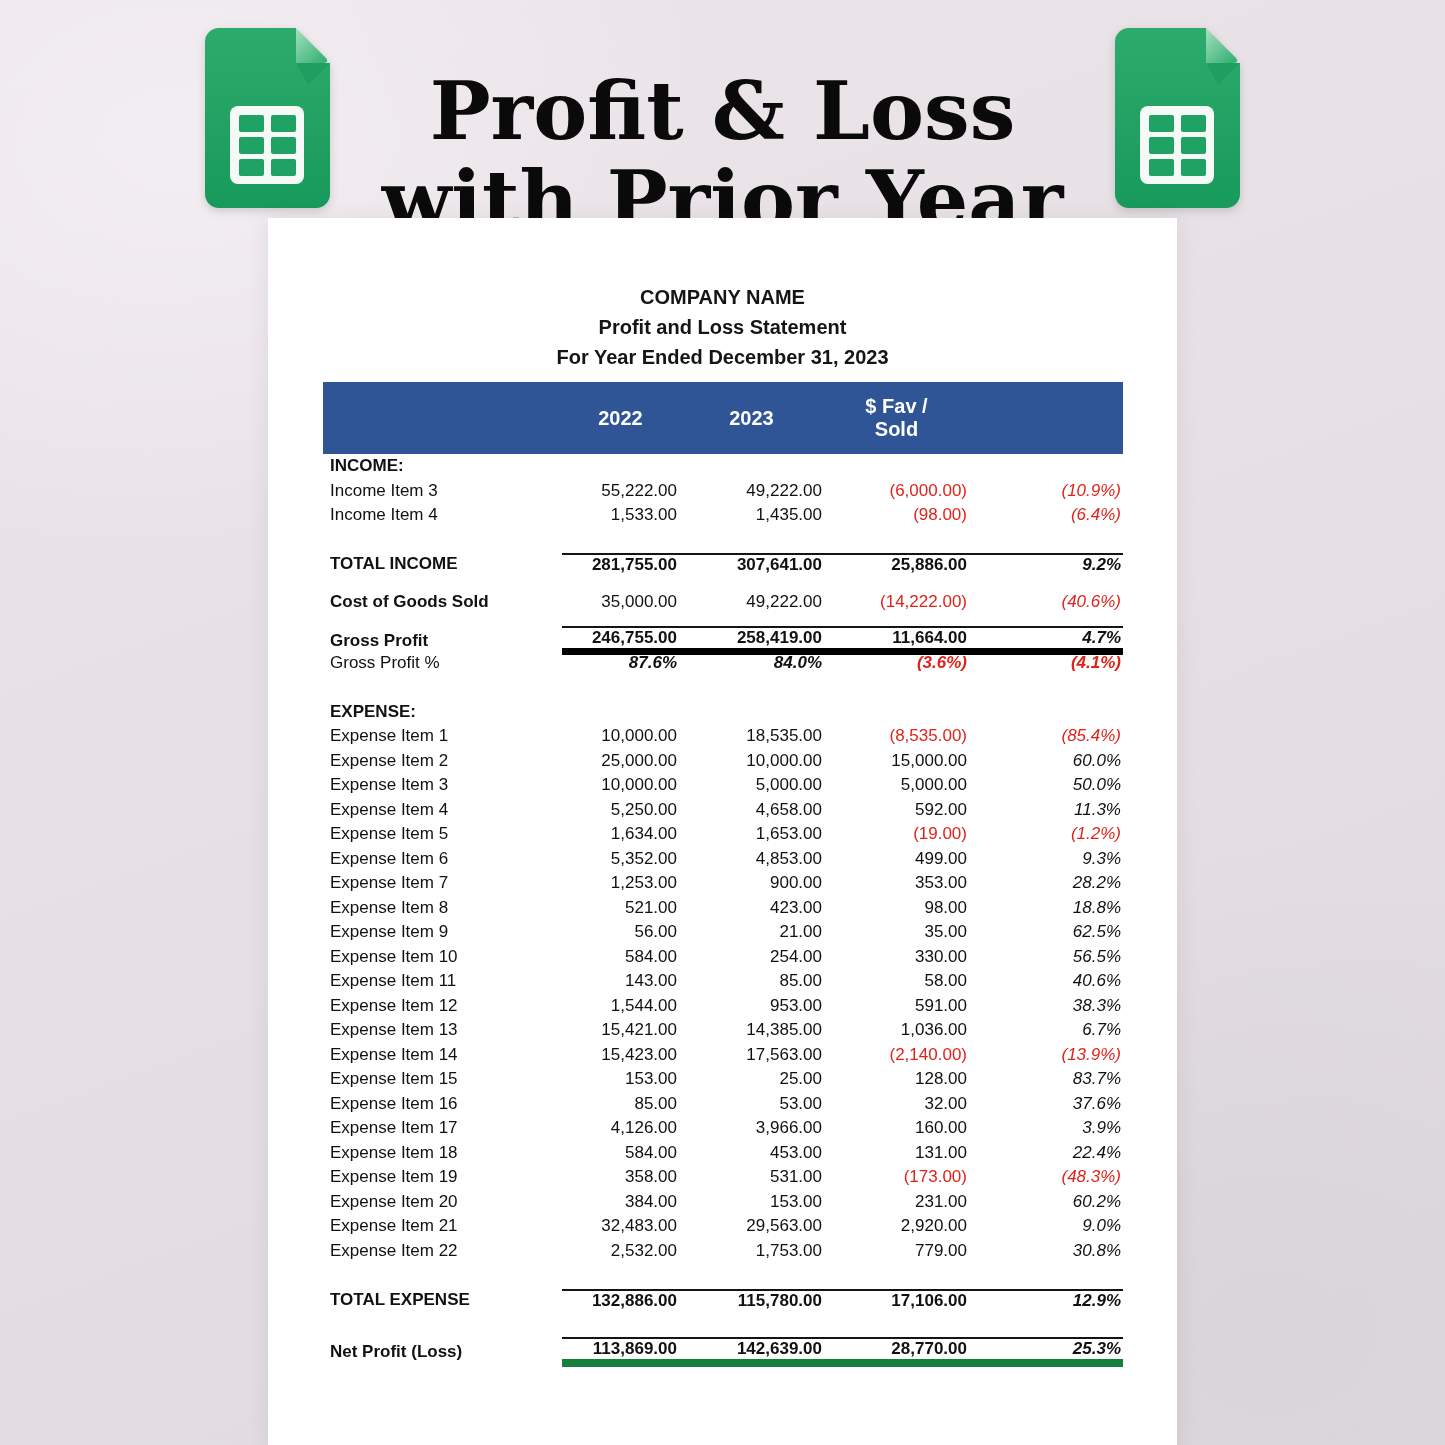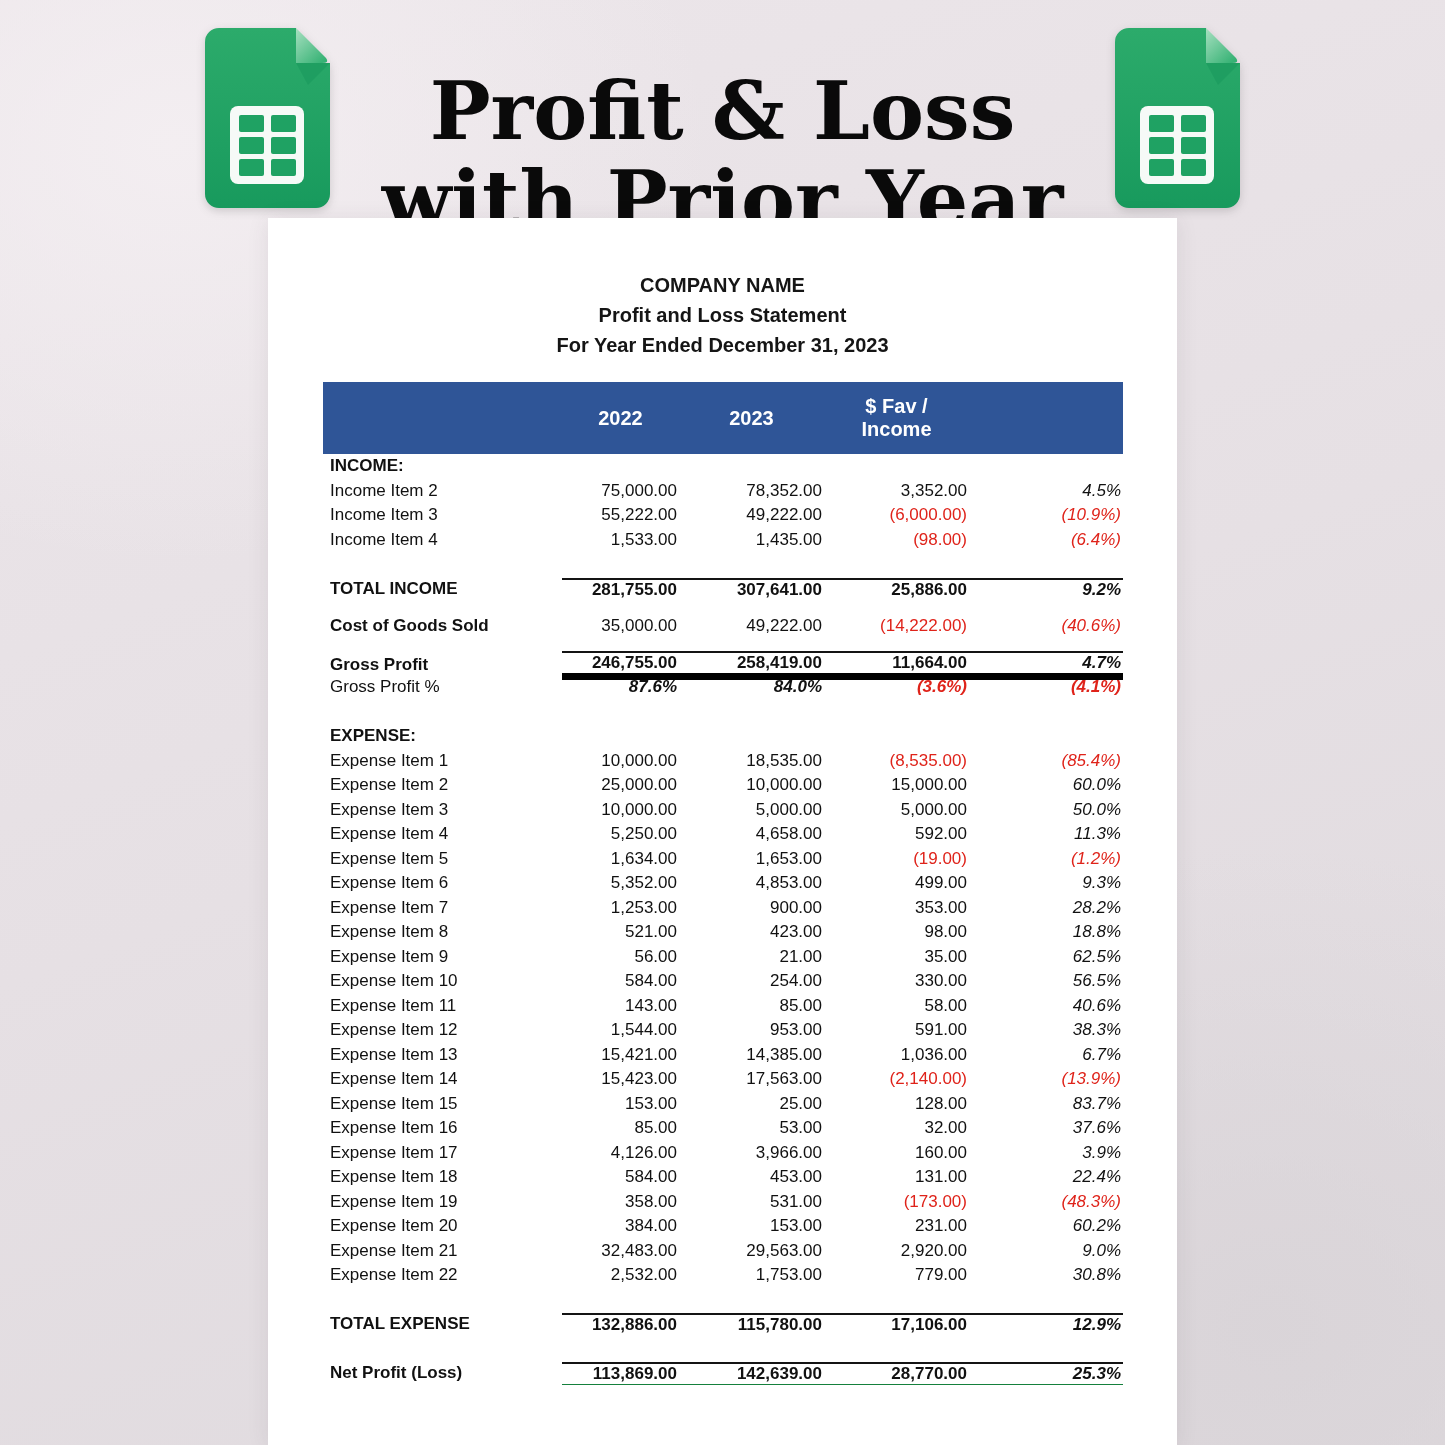--- a/index.html
+++ b/index.html
@@ -20,21 +20,21 @@
   }
   .sheets-icon{position:absolute;top:28px;width:125px;height:180px;
     filter:drop-shadow(0 3px 4px rgba(40,40,40,.18));}
   .sheets-icon.left{left:205px}
   .sheets-icon.right{left:1115px}
   
   .paper{
     position:absolute;left:268px;top:218px;width:909px;height:1227px;
     background:#ffffff;box-shadow:0 2px 20px rgba(70,60,70,.10);
   }
-  .doc-header{position:absolute;top:52px;left:0;width:100%;text-align:center;
+  .doc-header{position:absolute;top:64px;left:0;width:100%;text-align:center;
     font-weight:700;font-size:20px;line-height:30px;color:#151515;}
   .pl-table{position:absolute;left:55px;top:164px;width:800px;font-size:17px;}
   .thead{
     display:grid;grid-template-columns:239px 117px 145px 145px 154px;
     height:72px;background:#2F5597;color:#ffffff;font-weight:700;font-size:20px;
   }
   .thead .hcell{display:flex;align-items:center;justify-content:center;
     text-align:center;white-space:pre-line;line-height:23px;}
   .row{display:grid;grid-template-columns:239px 117px 145px 145px 154px;
     height:24.5px;align-items:center;}
@@ -42,21 +42,21 @@
   .cell.label{padding-left:7px;}
   .cell.num{text-align:right;padding-right:2px;}
   .cell.pct{font-style:italic;}
   .neg{color:#df231a;}
   .row.section .label{font-weight:700;}
   .row.cogs .label{font-weight:700;}
   .row.total .cell,.row.gross .cell,.row.net .cell{font-weight:700;}
   .row.grosspct .num{font-weight:700;font-style:italic;}
   .row.total .num{border-top:2.5px solid #141414;}
   .row.gross .num{border-top:2.5px solid #141414;border-bottom:7px solid #000000;}
-  .row.net .num{border-top:2.5px solid #141414;border-bottom:1px solid #15803d;}
+  .row.net .num{border-top:2.5px solid #141414;border-bottom:8px solid #15803d;}
 </style>
 </head>
 <body>
 
 <svg width="0" height="0" style="position:absolute" aria-hidden="true">
   <defs>
     <linearGradient id="gbody" x1="0" y1="0" x2="0" y2="1">
       <stop offset="0" stop-color="#2cab6b"></stop>
       <stop offset="1" stop-color="#189a5d"></stop>
     </linearGradient>
@@ -109,36 +109,29 @@
     <div>Profit and Loss Statement</div>
     <div>For Year Ended December 31, 2023</div>
   </div>
 
   <div class="pl-table">
     <div class="thead">
       <div class="hcell"></div>
       <div class="hcell">2022</div>
       <div class="hcell">2023</div>
       <div class="hcell">$ Fav /
-Income</div>
+Sold</div>
     </div>
     <div id="rows">
         <div class="row section">
           <div class="cell label">INCOME:</div>
           <div class="cell num"></div>
           <div class="cell num"></div>
           <div class="cell num"></div>
           <div class="cell num pct"></div>
-        </div>
-        <div class="row item">
-          <div class="cell label">Income Item 2</div>
-          <div class="cell num">75,000.00</div>
-          <div class="cell num">78,352.00</div>
-          <div class="cell num">3,352.00</div>
-          <div class="cell num pct">4.5%</div>
         </div>
         <div class="row item">
           <div class="cell label">Income Item 3</div>
           <div class="cell num">55,222.00</div>
           <div class="cell num">49,222.00</div>
           <div class="cell num neg">(6,000.00)</div>
           <div class="cell num pct neg">(10.9%)</div>
         </div>
         <div class="row item">
           <div class="cell label">Income Item 4</div>

